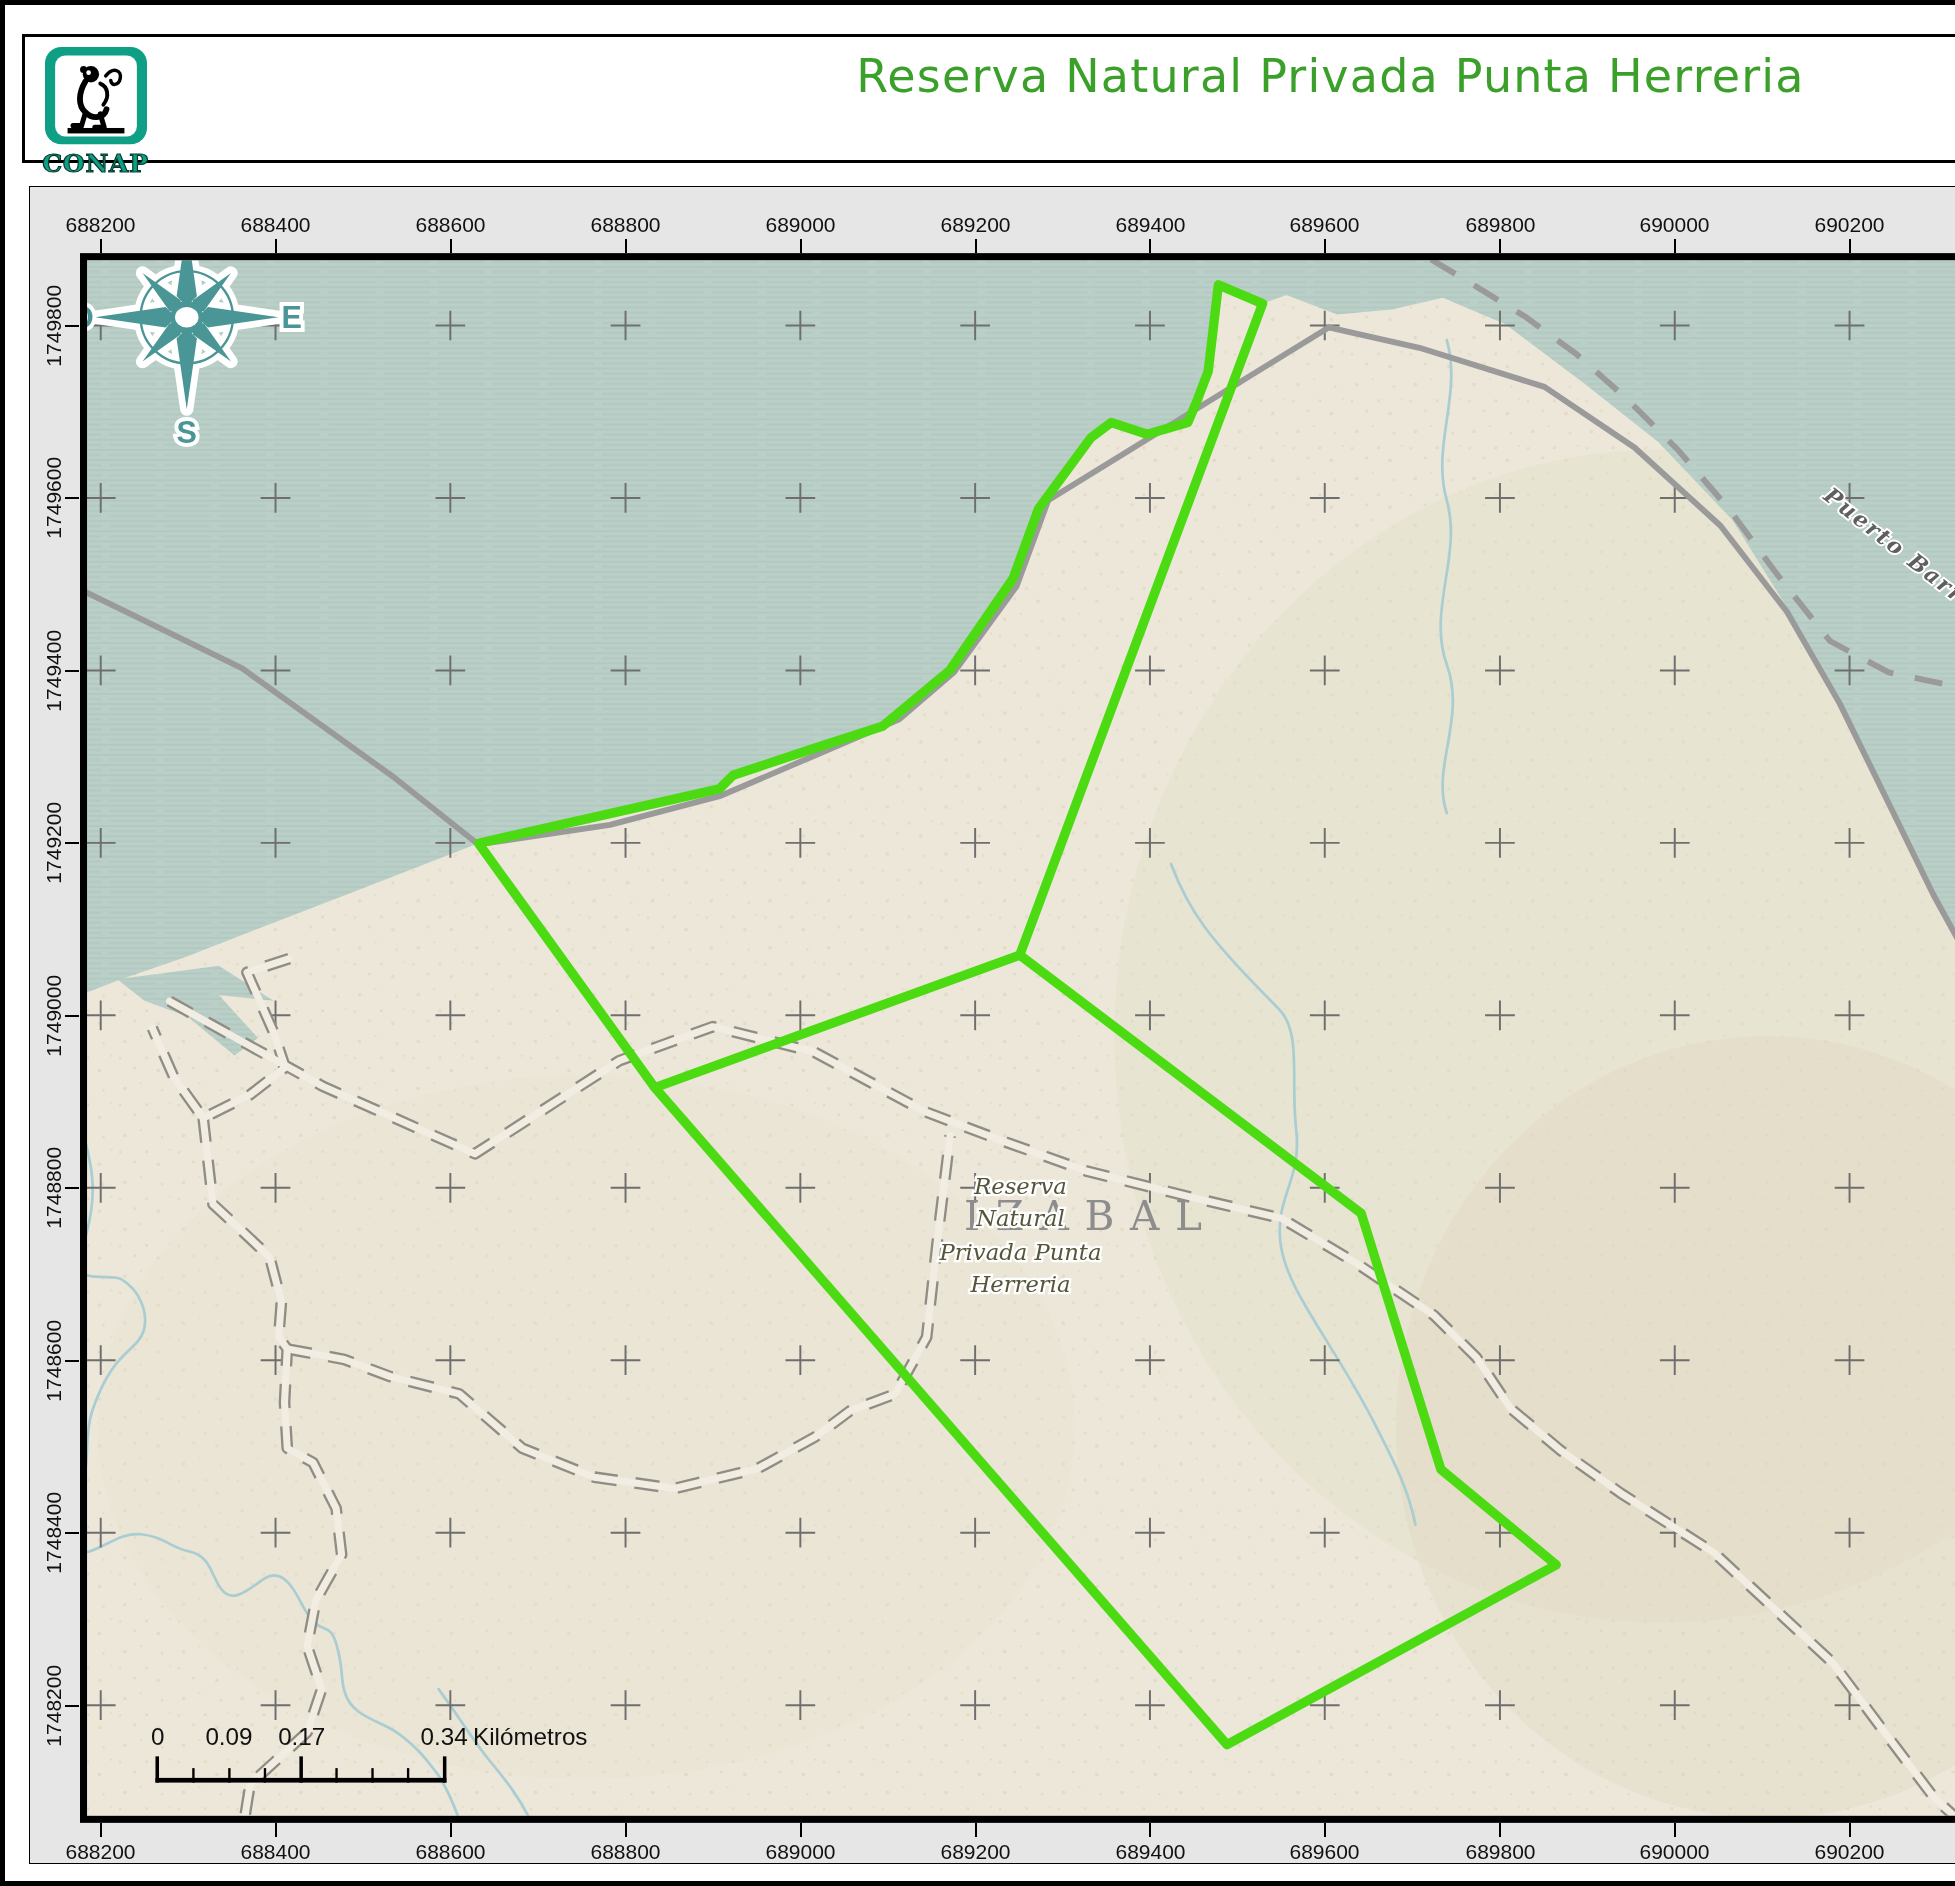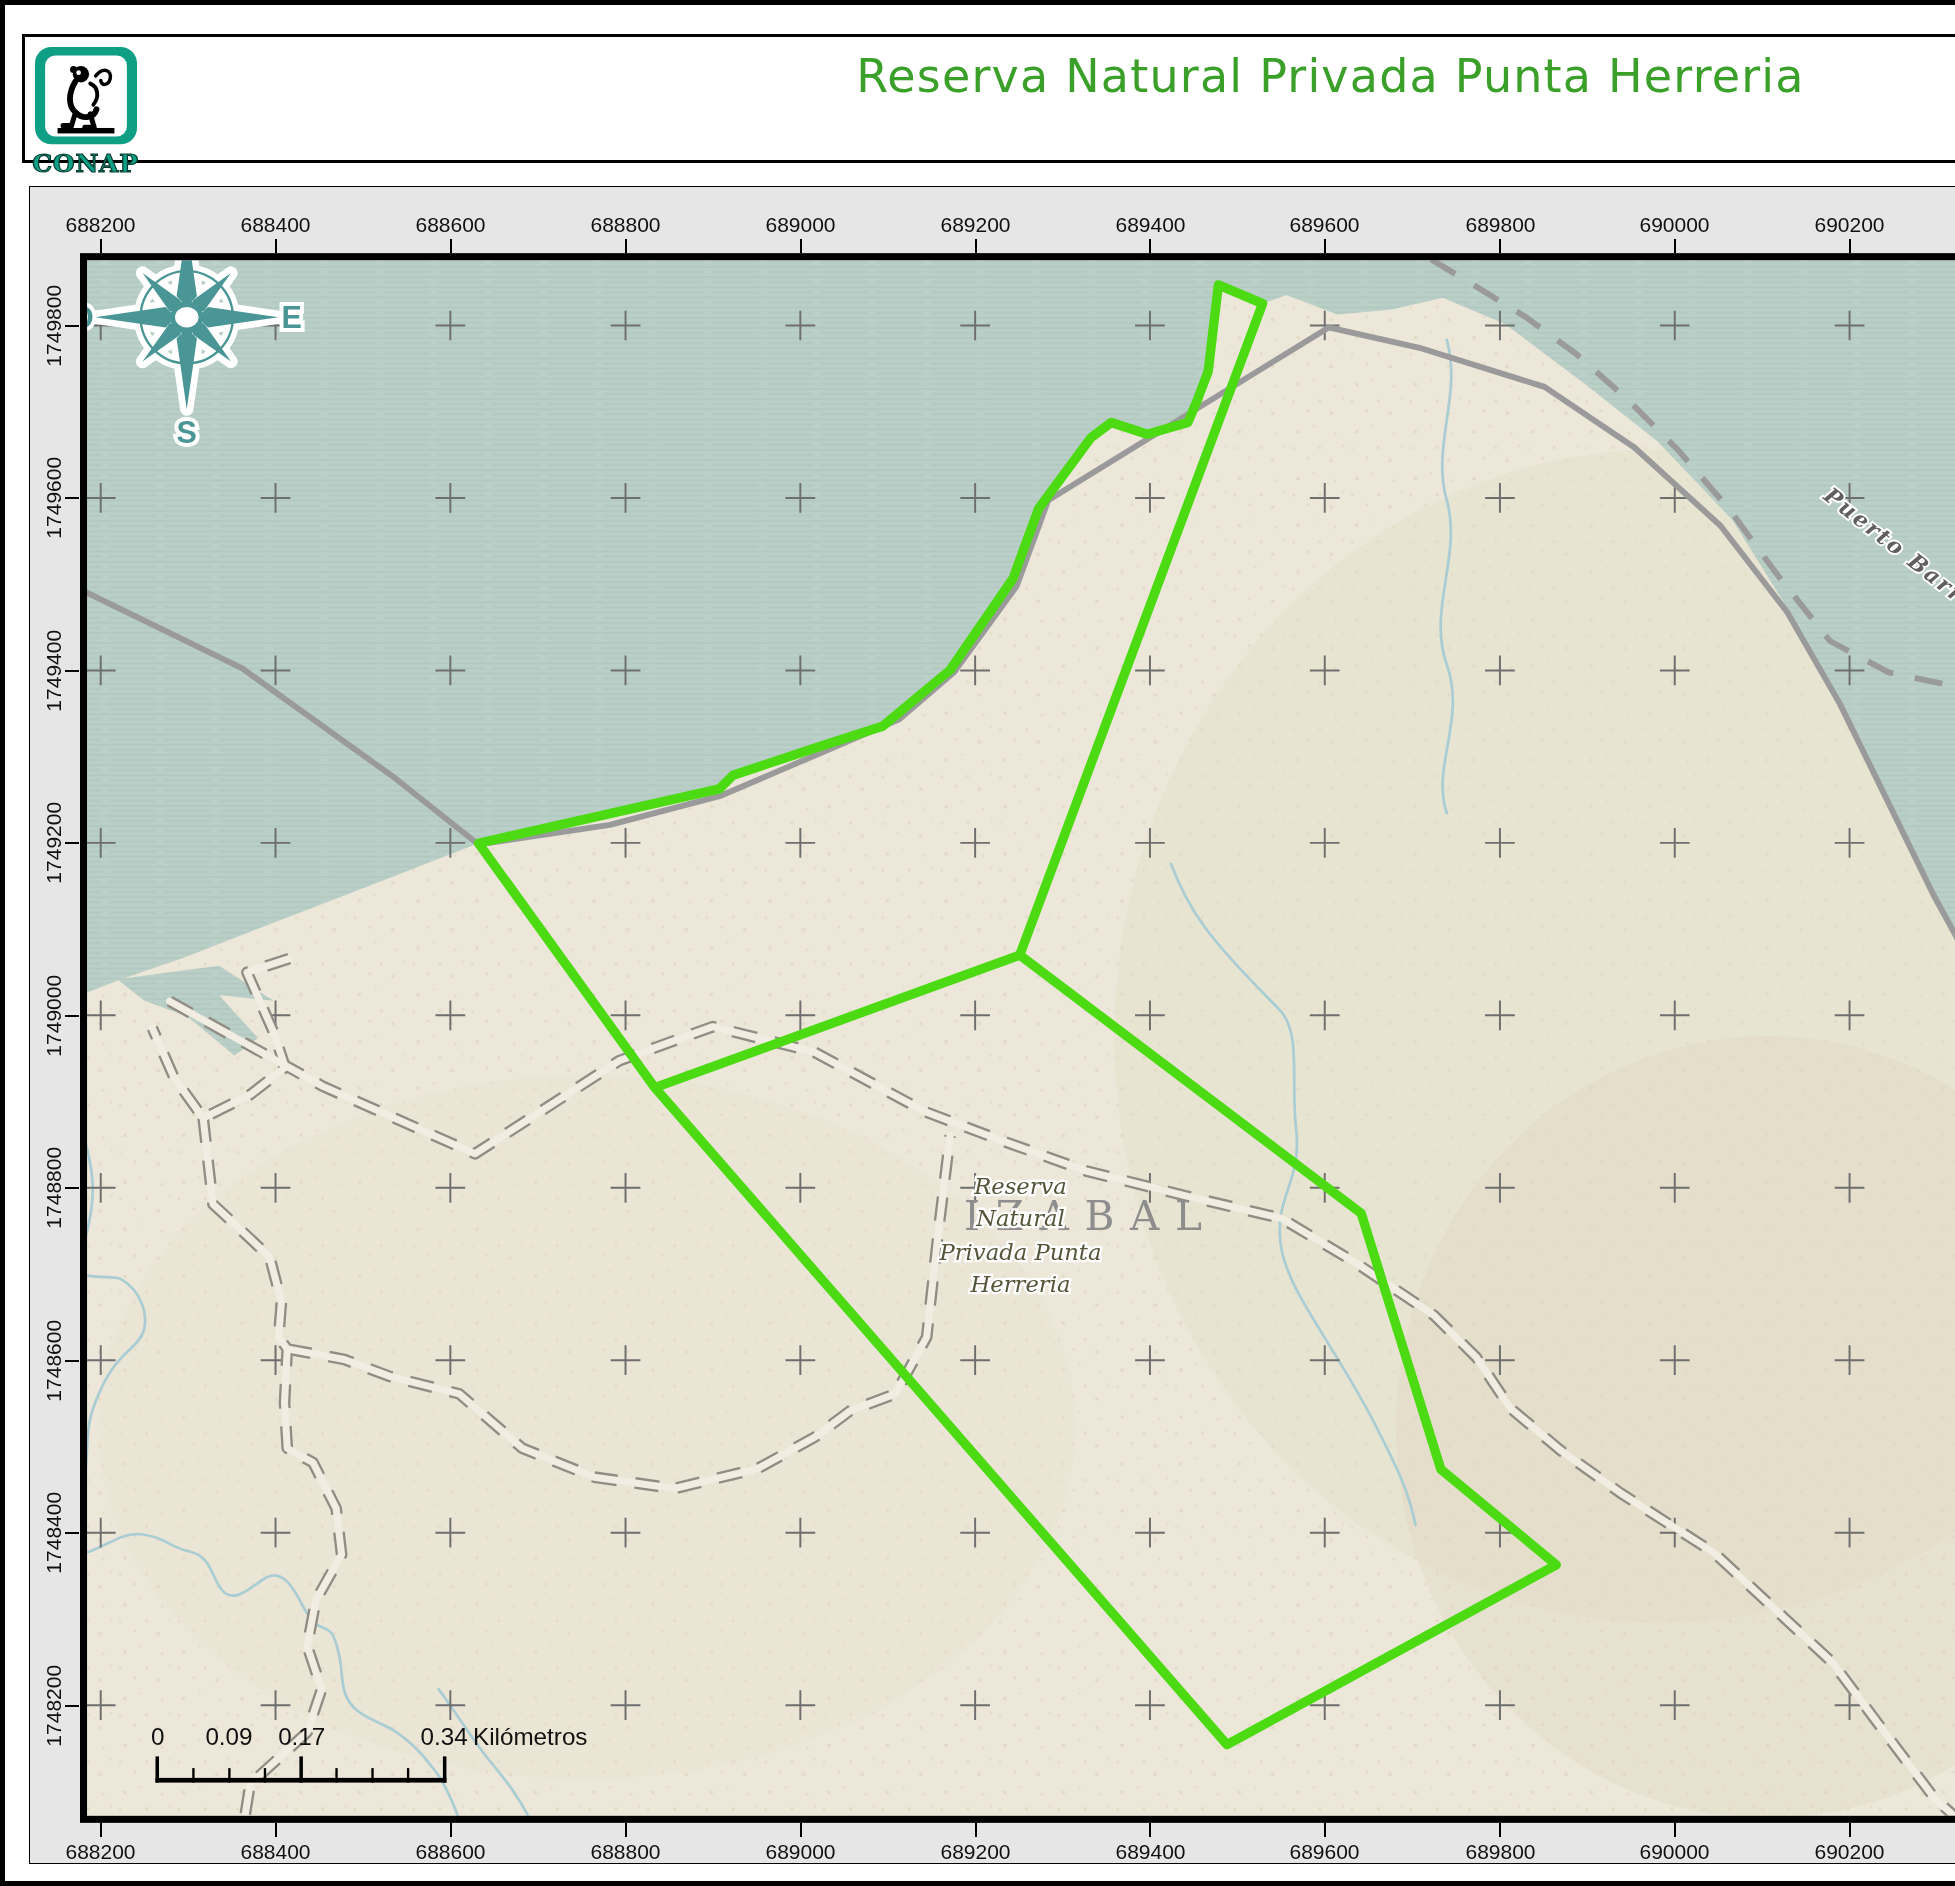--- a/index.html
+++ b/index.html
@@ -4,21 +4,21 @@
 <style>
   html,body{margin:0;padding:0;background:#fff;}
   .page{position:relative;width:2661px;height:1886px;background:#ffffff;overflow:hidden;
         font-family:"Liberation Sans",sans-serif;}
   .page-border{position:absolute;inset:0;border:5.5px solid #000;pointer-events:none;z-index:60;}
   
   .header{position:absolute;left:21.5px;top:34px;width:2618px;height:129px;border:3.9px solid #000;
           background:#fff;box-sizing:border-box;z-index:5;}
   .title{position:absolute;left:0;right:0;top:11.7px;text-align:center;font-size:46px;
          color:#3ba02a;letter-spacing:1.2px;font-family:"DejaVu Sans",sans-serif;}
-  .logo{position:absolute;left:10px;top:9.8px;width:102px;height:133px;}
+  .logo{position:absolute;left:20px;top:9.8px;width:102px;height:133px;}
   .logo-text{position:absolute;left:-23.5px;right:-23.5px;top:102px;text-align:center;
              font-family:"DejaVu Serif",serif;font-weight:bold;font-size:25px;color:#0f9f85;
              -webkit-text-stroke:1.2px #07392e;letter-spacing:0.8px;}
   
   .map-area{position:absolute;left:29px;top:186px;width:2000px;height:1678px;background:#e6e6e6;
             border:1.6px solid #000;box-sizing:border-box;z-index:1;}
   .map-svg{position:absolute;left:80px;top:253px;z-index:2;}
   .axis-label{position:absolute;font-size:21px;color:#111;white-space:nowrap;z-index:3;}
   .tick{position:absolute;background:#000;z-index:3;}
   .leader{position:absolute;inset:0;z-index:50;pointer-events:none;}

